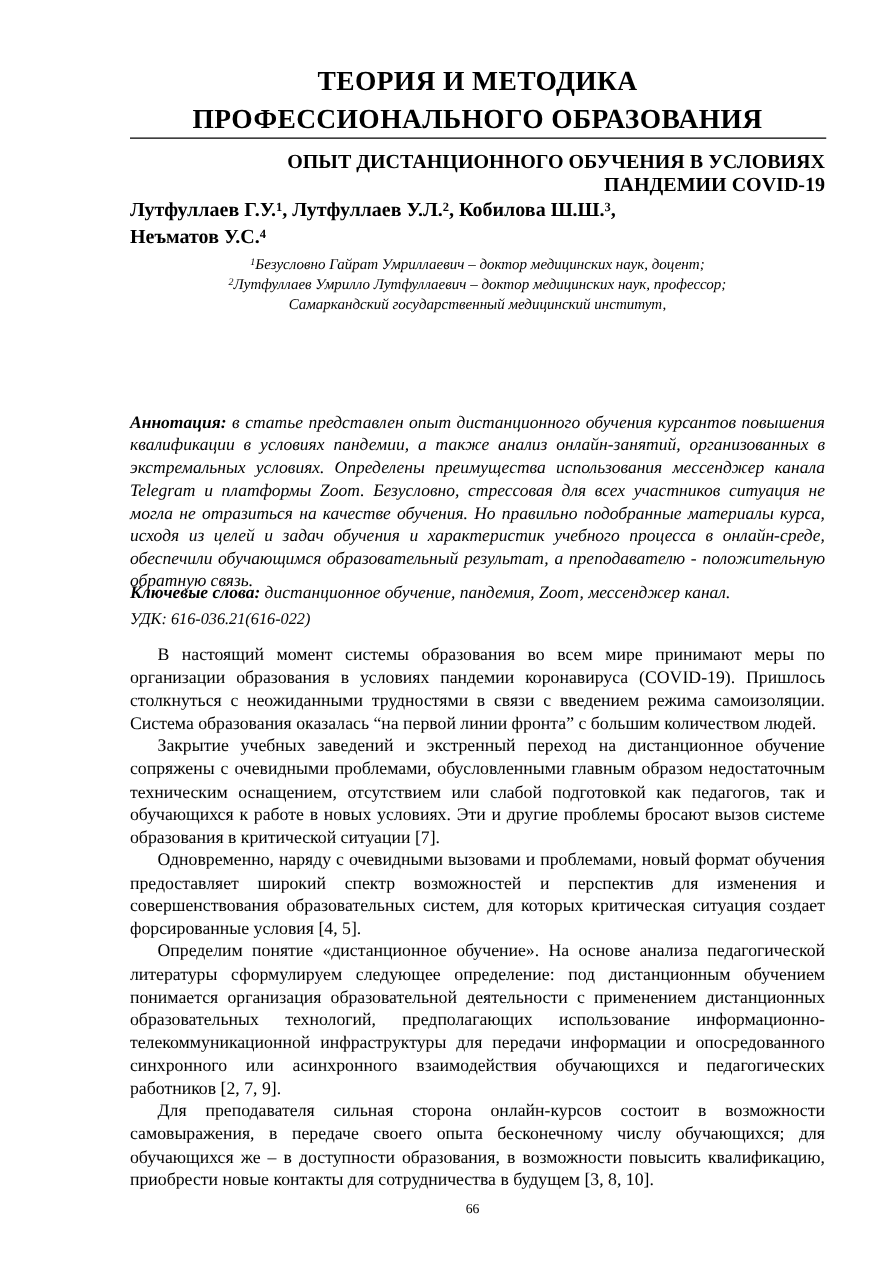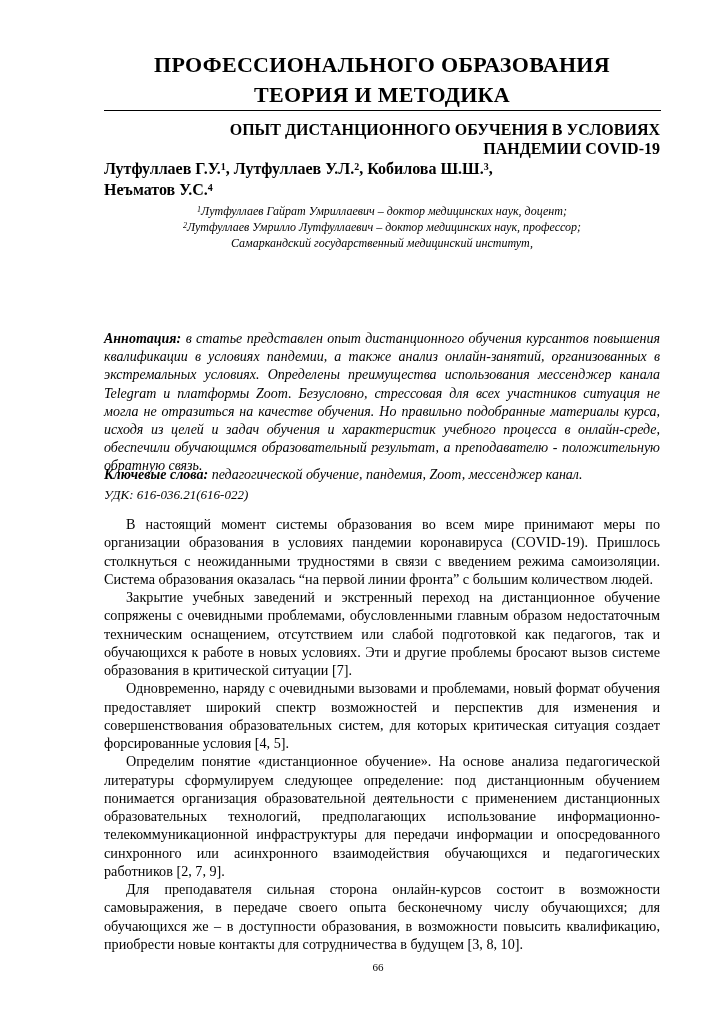--- a/index.html
+++ b/index.html
@@ -54,48 +54,48 @@
       position: absolute; left: 100px; width: 556px; top: 960px;
       text-align: center; font-size: 11px; line-height: 14px;
     }
   </style>
 </head>
 <body>
 
 <div class="page">
 
   <div class="journal-title">
+    <div>ТЕОРИЯ И МЕТОДИКА</div>
     <div>ПРОФЕССИОНАЛЬНОГО ОБРАЗОВАНИЯ</div>
-    <div>ТЕОРИЯ И МЕТОДИКА</div>
   </div>
 
   <div class="rule"></div>
 
   <div class="article-title">
     <div>ОПЫТ ДИСТАНЦИОННОГО ОБУЧЕНИЯ В УСЛОВИЯХ</div>
     <div>ПАНДЕМИИ COVID-19</div>
   </div>
 
   <div class="authors">
     <span><span>Лутфуллаев Г.У.</span><sup>1</sup></span><span>, </span><span><span>Лутфуллаев У.Л.</span><sup>2</sup></span><span>, </span><span><span>Кобилова Ш.Ш.</span><sup>3</sup></span><span>,</span><br>
     <span><span>Неъматов У.С.</span><sup>4</sup></span>
   </div>
 
   <div class="affil">
-    <div><sup>1</sup><span>Лутфуллаев Гайрат Умриллаевич – доктор медицинских наук, доцент;</span></div>
+    <div><sup>1</sup><span>Безусловно Гайрат Умриллаевич – доктор медицинских наук, доцент;</span></div>
     <div><sup>2</sup><span>Лутфуллаев Умрилло Лутфуллаевич – доктор медицинских наук, профессор;</span></div>
     <div><span>Самаркандский государственный медицинский институт,</span></div>
   </div>
 
   <div class="abstract">
     <span class="lbl">Аннотация:</span><span> в статье представлен опыт дистанционного обучения курсантов повышения квалификации в условиях пандемии, а также анализ онлайн-занятий, организованных в экстремальных условиях. Определены преимущества использования мессенджер канала Telegram и платформы Zoот. Безусловно, стрессовая для всех участников ситуация не могла не отразиться на качестве обучения. Но правильно подобранные материалы курса, исходя из целей и задач обучения и характеристик учебного процесса в онлайн-среде, обеспечили обучающимся образовательный результат, а преподавателю - положительную обратную связь.</span>
   </div>
 
   <div class="keywords">
-    <span class="lbl">Ключевые слова:</span><span> педагогической обучение, пандемия, Zoот, мессенджер канал.</span>
+    <span class="lbl">Ключевые слова:</span><span> дистанционное обучение, пандемия, Zoот, мессенджер канал.</span>
   </div>
 
   <div class="udk">УДК: 616-036.21(616-022)</div>
 
   <div class="body-text">
     <p>В настоящий момент системы образования во всем мире принимают меры по организации образования в условиях пандемии коронавируса (COVID-19). Пришлось столкнуться с неожиданными трудностями в связи с введением режима самоизоляции. Система образования оказалась “на первой линии фронта” с большим количеством людей.</p>
     <p>Закрытие учебных заведений и экстренный переход на дистанционное обучение сопряжены с очевидными проблемами, обусловленными главным образом недостаточным техническим оснащением, отсутствием или слабой подготовкой как педагогов, так и обучающихся к работе в новых условиях. Эти и другие проблемы бросают вызов системе образования в критической ситуации [7].</p>
     <p>Одновременно, наряду с очевидными вызовами и проблемами, новый формат обучения предоставляет широкий спектр возможностей и перспектив для изменения и совершенствования образовательных систем, для которых критическая ситуация создает форсированные условия [4, 5].</p>
     <p>Определим понятие «дистанционное обучение». На основе анализа педагогической литературы сформулируем следующее определение: под дистанционным обучением понимается организация образовательной деятельности с применением дистанционных образовательных технологий, предполагающих использование информационно-телекоммуникационной инфраструктуры для передачи информации и опосредованного синхронного или асинхронного взаимодействия обучающихся и педагогических работников [2, 7, 9].</p>
     <p>Для преподавателя сильная сторона онлайн-курсов состоит в возможности самовыражения, в передаче своего опыта бесконечному числу обучающихся; для обучающихся же – в доступности образования, в возможности повысить квалификацию, приобрести новые контакты для сотрудничества в будущем [3, 8, 10].</p>

